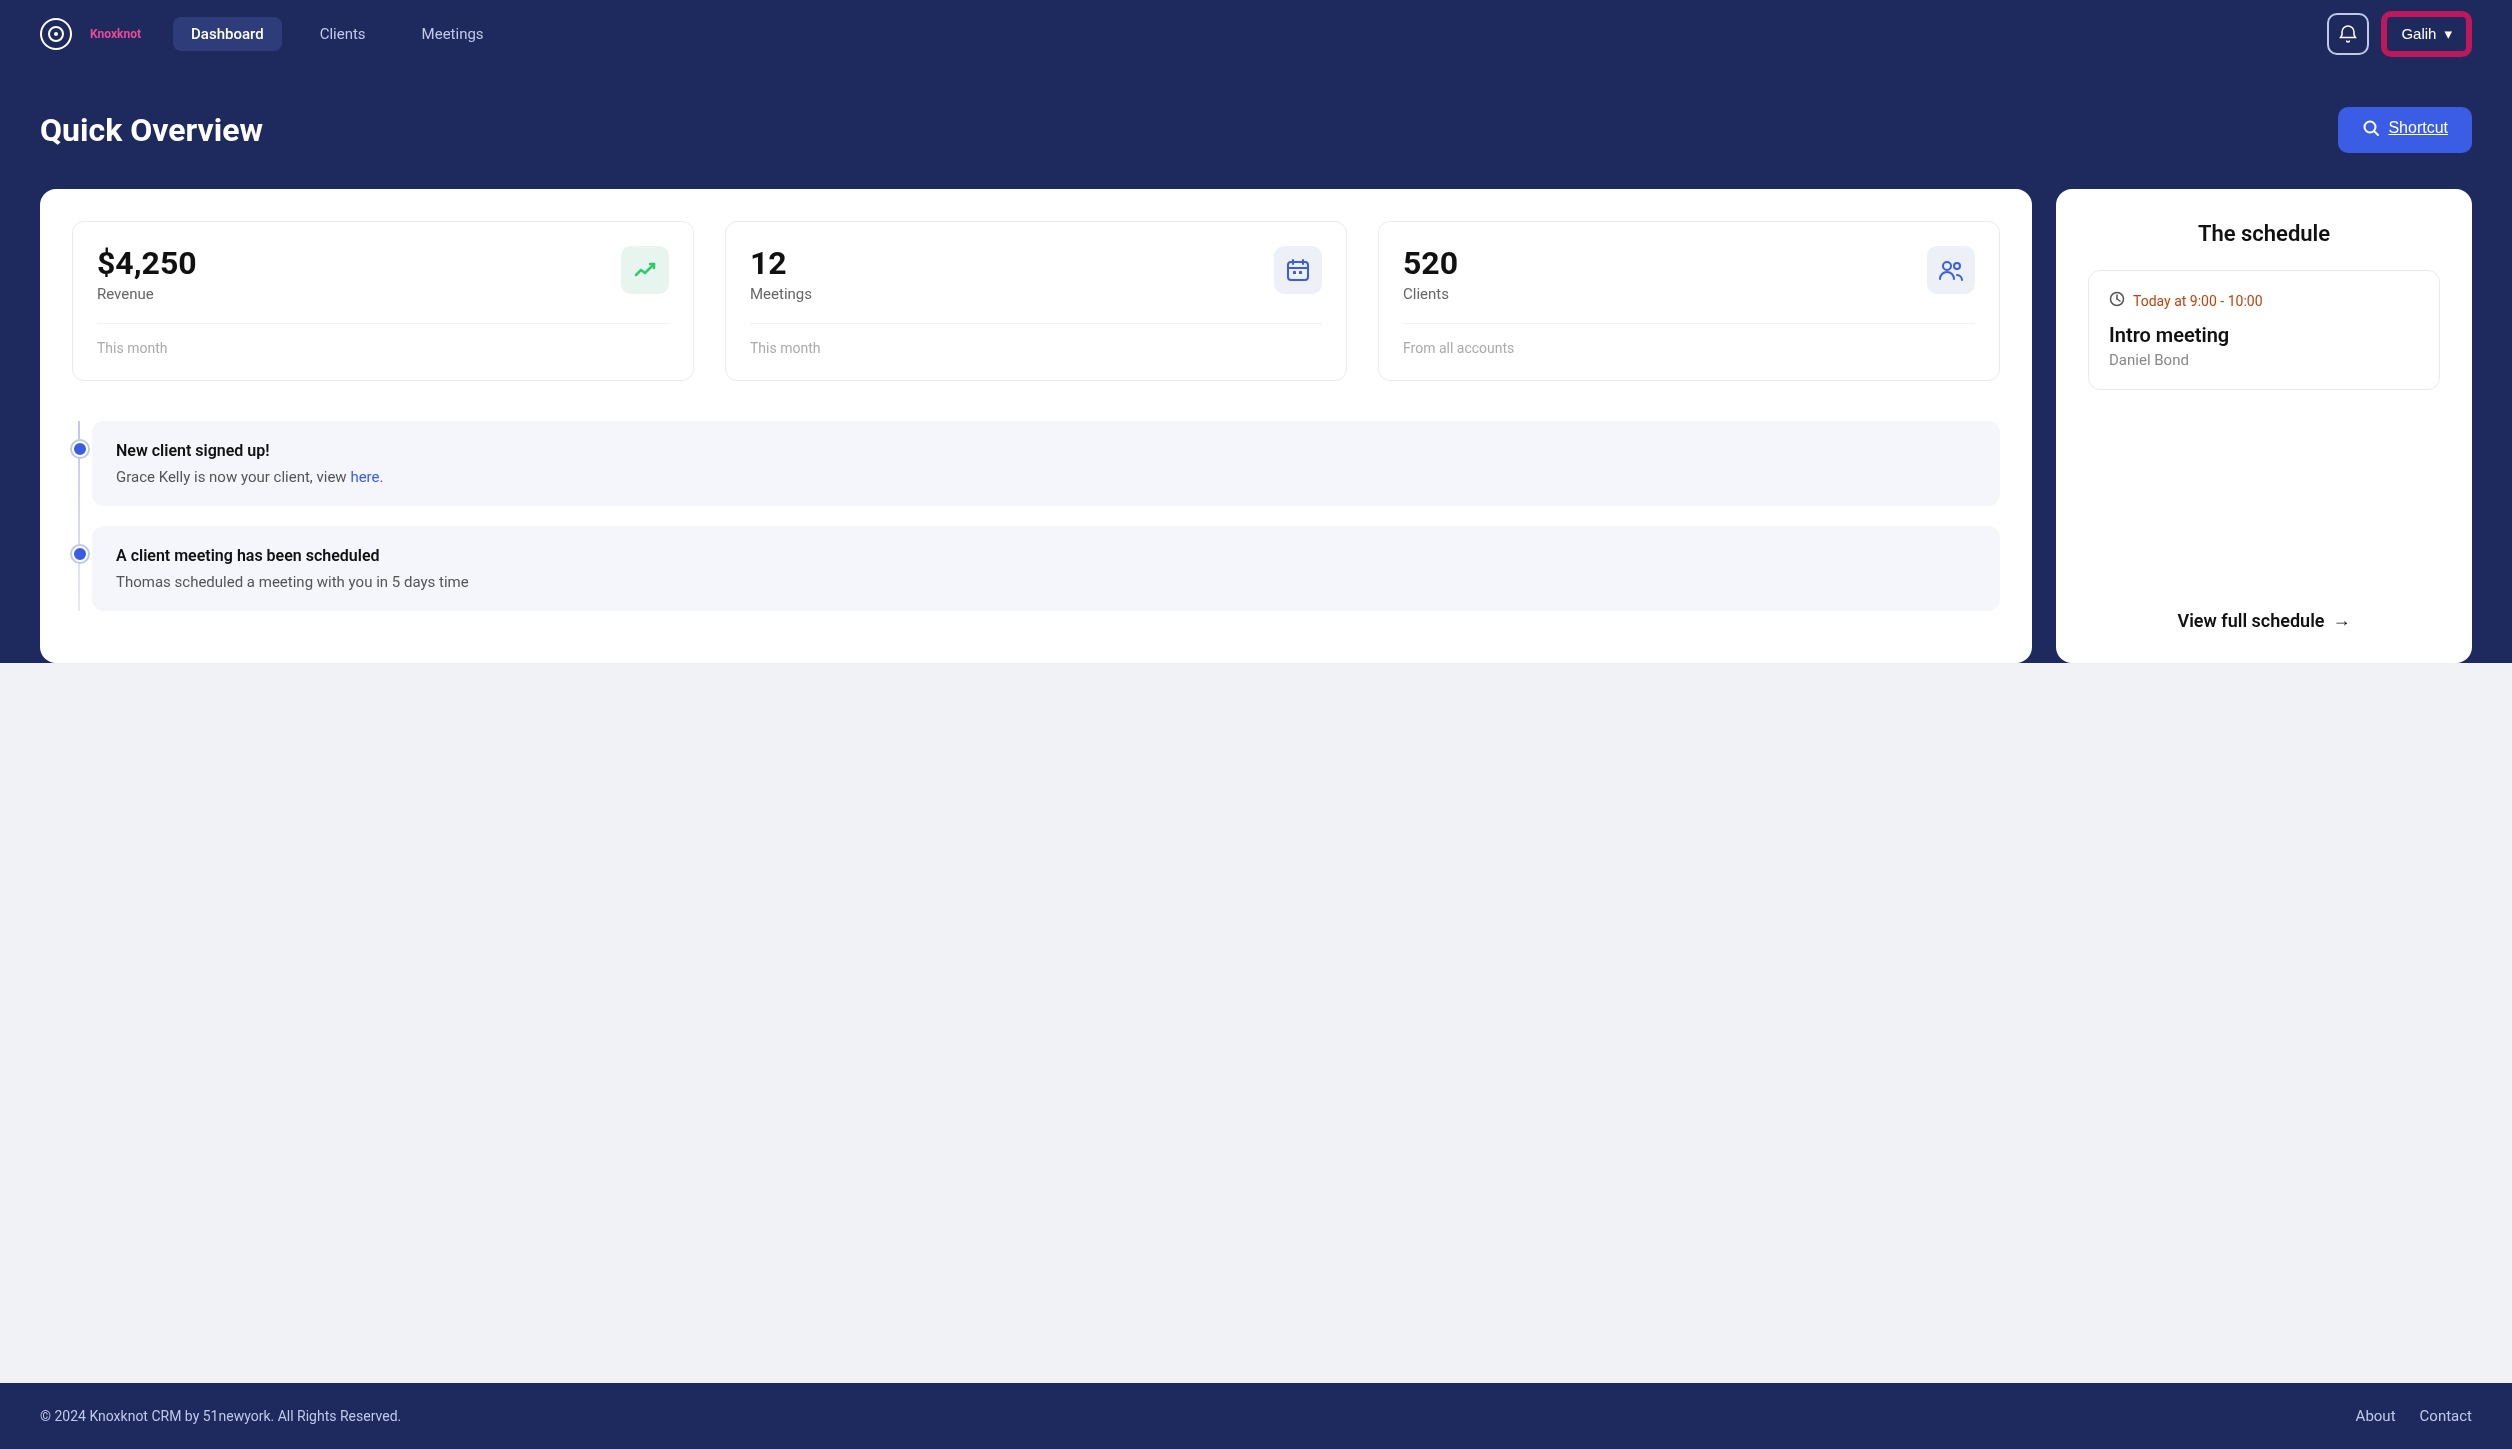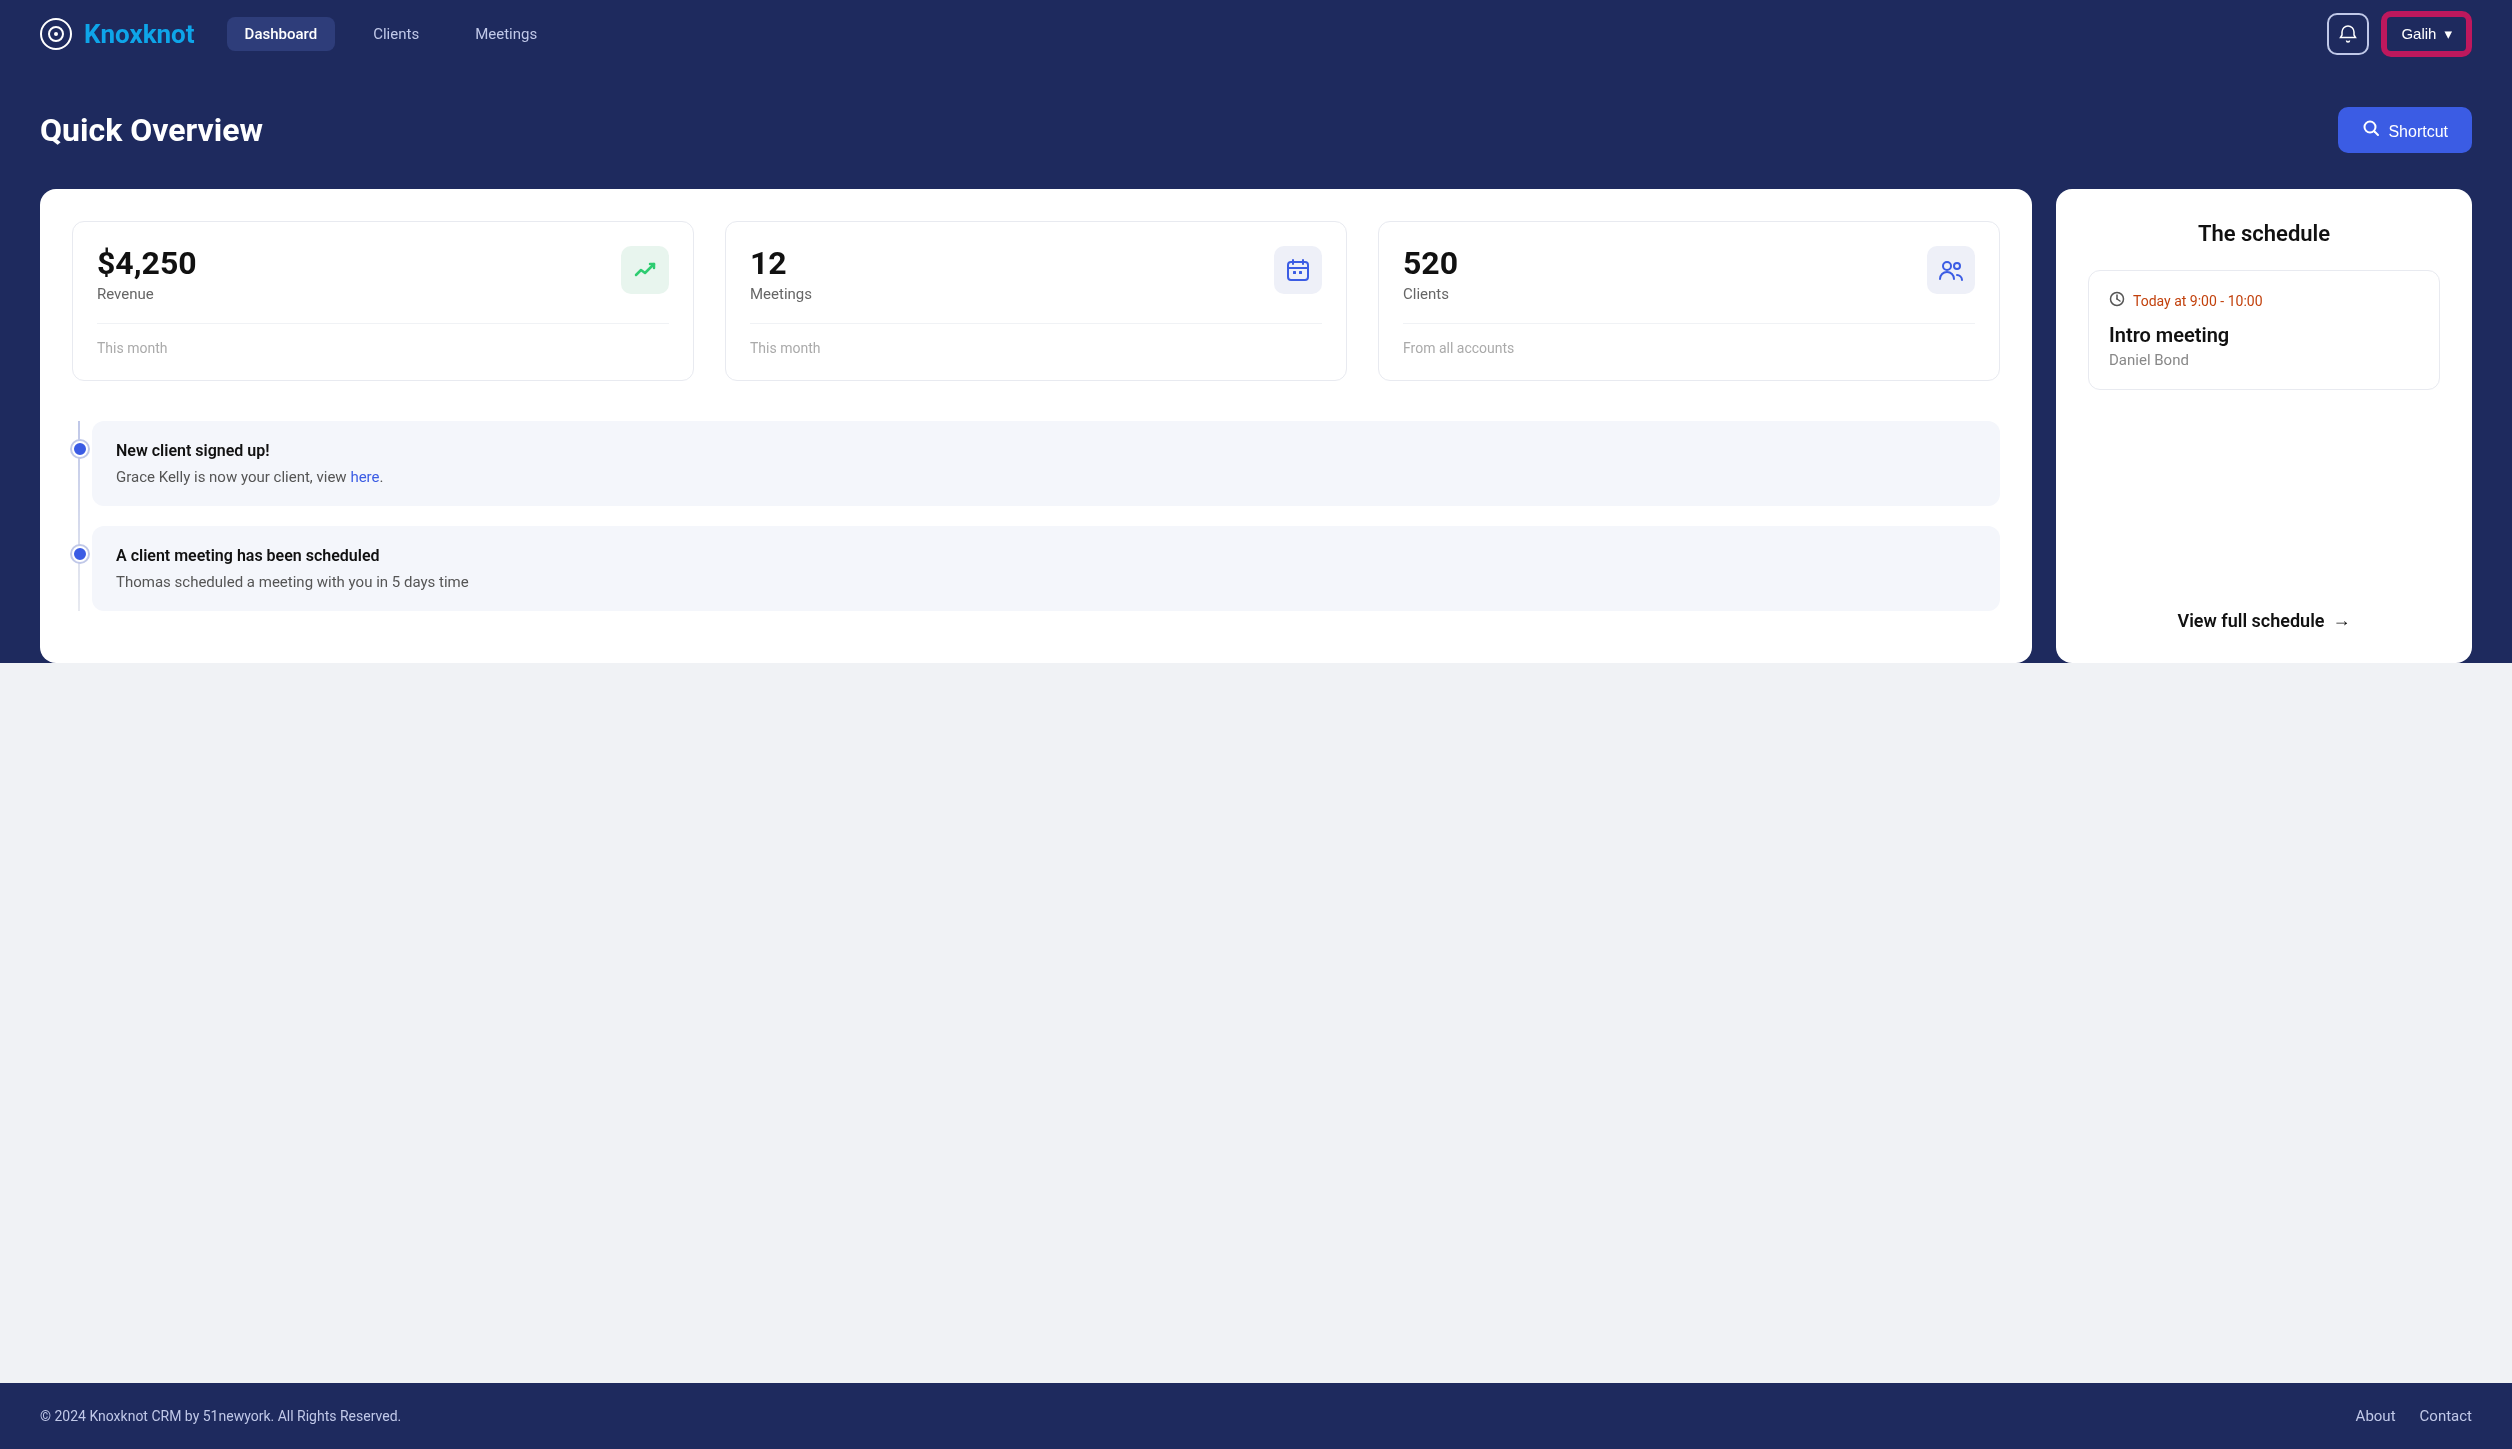--- a/index.html
+++ b/index.html
@@ -16,24 +16,24 @@
       background: #1e2a5e;
       display: flex;
       align-items: center;
       padding: 0 40px;
       height: 67px;
       gap: 32px;
     }
     .navbar-brand {
       display: flex;
       align-items: center;
-      gap: 12px;
-      color: #0ea5e9;
+      gap: 18px;
+      color: #ec4899;
       font-weight: 700;
-      font-size: 26px;
+      font-size: 12px;
     }
     .brand-icon {
       width: 32px;
       height: 32px;
       border: 2px solid #fff;
       border-radius: 50%;
       display: flex;
       align-items: center;
       justify-content: center;
       font-size: 14px;
@@ -104,22 +104,23 @@
     .shortcut-btn {
       background: #3b5ce4;
       color: #fff;
       border: none;
       border-radius: 10px;
       padding: 12px 24px;
       font-size: 16px;
       font-weight: 500;
       cursor: pointer;
       display: flex;
-      align-items: flex-end;
+      align-items: flex-start;
       gap: 8px;
+      text-decoration: underline;
     }
 
     
     .dashboard-layout {
       display: grid;
       grid-template-columns: 1fr 416px;
       gap: 24px;
     }
 
     

